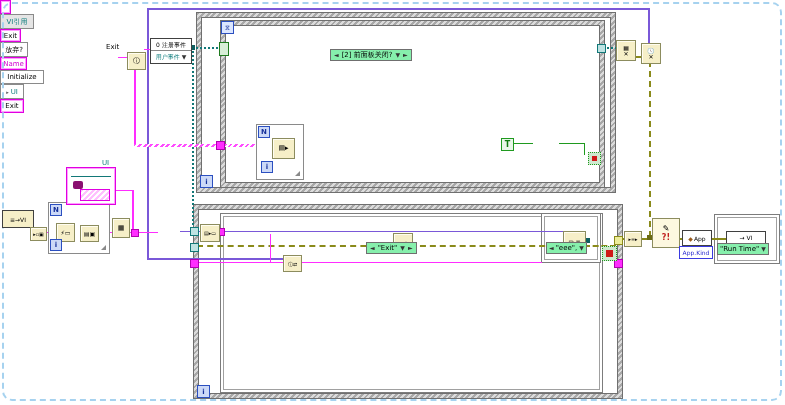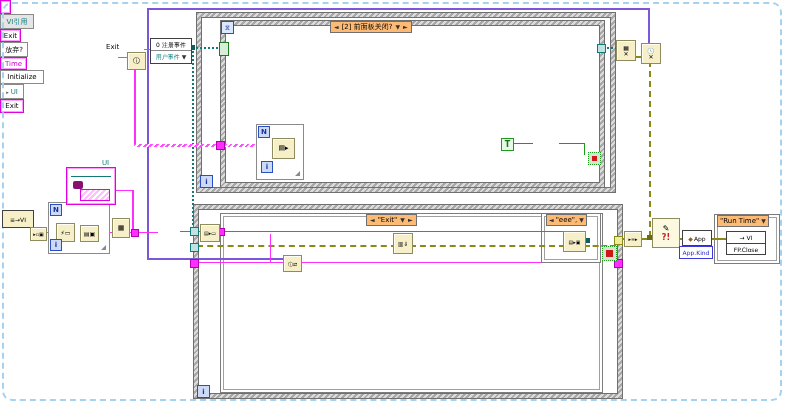--- a/index.html
+++ b/index.html
@@ -8,22 +8,22 @@
   .abs{position:absolute;}
   
   .bounds{position:absolute;left:2px;top:2px;right:3px;bottom:4px;border:2px dashed #a6d2ef;border-radius:10px;}
   
   .hstruct{position:absolute;border:1px solid #6f6f6f;
      background:repeating-linear-gradient(135deg,#a8a8a8 0 2px,#dcdcdc 2px 4px);}
   .hstruct>.inner{position:absolute;left:4px;top:4px;right:4px;bottom:4px;background:#fff;border:1px solid #6f6f6f;}
   .dstruct{position:absolute;border:1px solid #7c7c7c;background:#fff;}
   .dstruct>.inner{position:absolute;left:2px;top:2px;right:2px;bottom:2px;border:1px solid #a0a0a0;background:#fff;}
   .thin{position:absolute;border:1px solid #8a8a8a;background:#fff;}
-  .seltab{position:absolute;background:#fdba74;border:1px solid #6f6f6f;font-size:7px;line-height:10px;
-          padding:0 3px;white-space:nowrap;display:flex;gap:3px;align-items:center;z-index:30;}
+  .seltab{position:absolute;background:#86efac;border:1px solid #6f6f6f;font-size:7px;line-height:10px;
+          padding:0 3px;white-space:nowrap;display:flex;gap:3px;align-items:center;z-index:30;margin-top:28px;}
   .seltab .arr{color:#333;font-size:6px;}
   
   .node{position:absolute;background:#f6efc8;border:1px solid #8c8c5e;box-shadow:inset 1px 1px 0 #fffdf0;
         display:flex;align-items:center;justify-content:center;font-size:7px;z-index:25;}
   .term{position:absolute;z-index:26;display:flex;align-items:center;justify-content:center;font-size:7px;}
   .blueterm{background:#ccd9f7;border:1px solid #2b4fc0;color:#16309a;font-weight:bold;font-size:7px;}
   .pinkbox{background:#fff;border:1px solid #e000e0;box-shadow:0 0 0 1px #ff9dff inset;color:#000;font-size:7px;
            display:flex;align-items:center;justify-content:center;z-index:25;}
   .tealtext{color:#0e7d7d;}
   .lblbox{background:#fff;border:1px solid #8a8a8a;font-size:7px;display:flex;align-items:center;justify-content:center;z-index:25;}
@@ -138,21 +138,21 @@
   <div class="node" style="left:641px;top:43px;width:18px;height:19px;flex-direction:column;line-height:6px">
     <span class="ic" style="font-size:6px">🕓</span>
     <span class="ic" style="font-size:6px">✕</span>
   </div>
   <div class="w olv" style="left:634px;top:56px;width:7px"></div>
 
   <div class="abs" style="left:2px;top:210px;width:30px;height:16px;background:#f6efc8;border:1px solid #404040;display:flex;align-items:center;justify-content:center;font-size:6px;z-index:25">
       <span>≡→VI</span>
     </div>
   <div class="pinkbox" style="left:2px;top:228px;width:25px;height:11px;color:#d000d0">
-      <span>Time</span>
+      <span>Name</span>
     </div>
   <div class="node" style="left:30px;top:227px;width:15px;height:12px;font-size:5px">
       <span>▸▫▣</span>
     </div>
   <div class="w pk" style="left:45px;top:232px;width:5px;height:1px"></div>
 
   <div class="thin" style="left:48px;top:202px;width:60px;height:50px;z-index:24"></div>
   <div class="term blueterm" style="left:50px;top:204px;width:10px;height:10px">N</div>
   <div class="lblbox" style="left:61px;top:208px;width:42px;height:12px">
       <span>Initialize</span>

